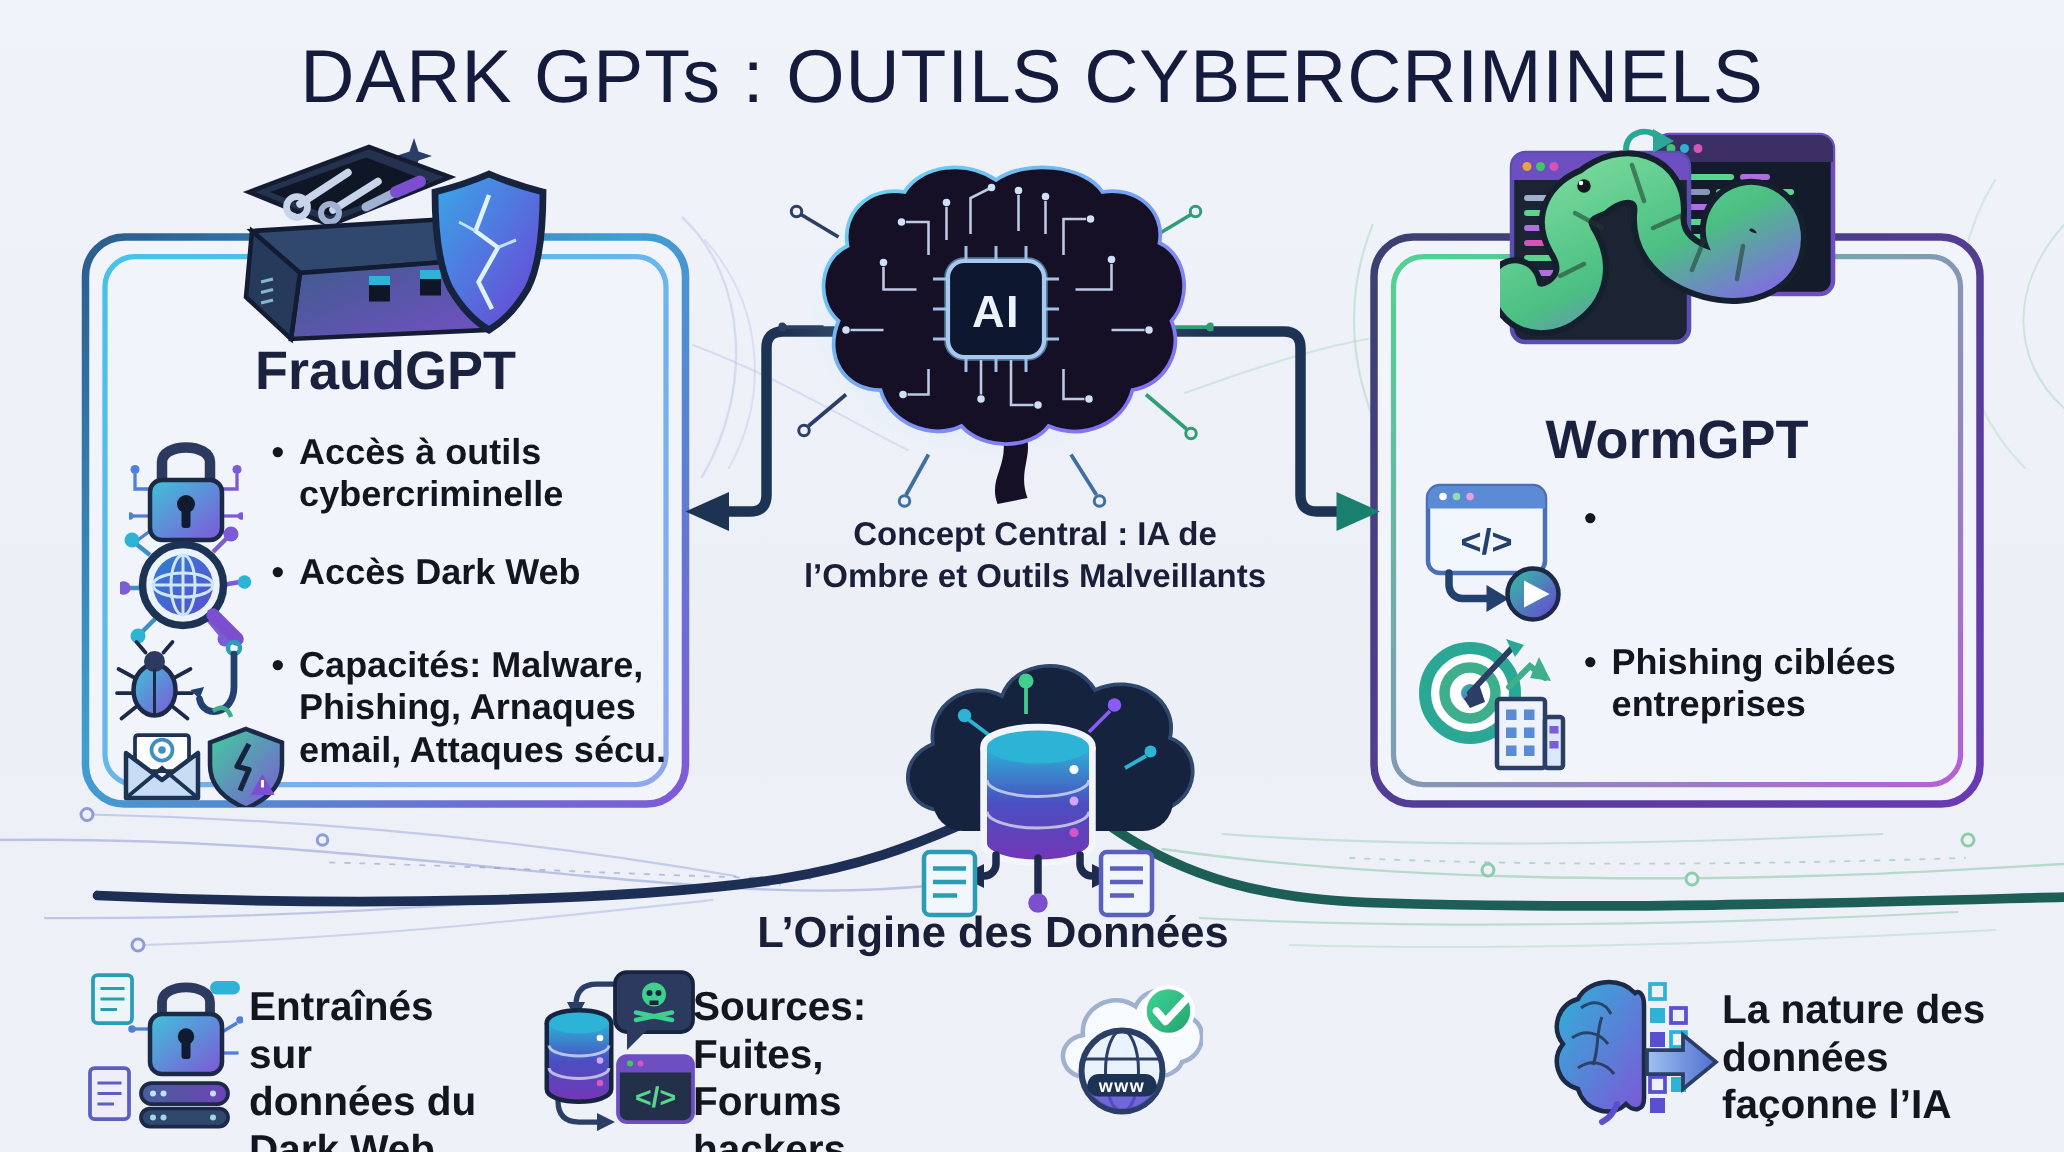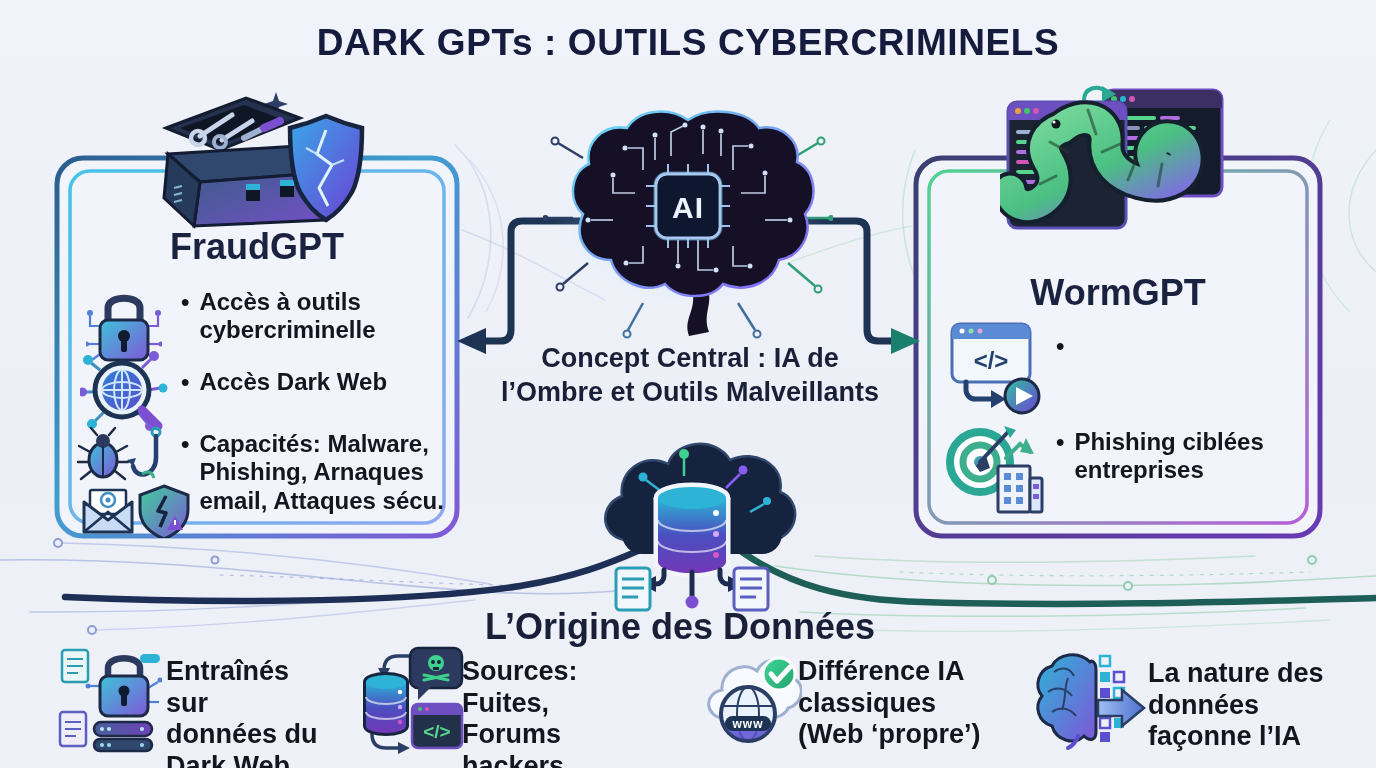--- a/index.html
+++ b/index.html
@@ -2,21 +2,21 @@
 <html><head>
 <meta charset="utf-8">
 <style>
   html,body{margin:0;padding:0;background:#e7eaf3;}
   .stage{position:relative;width:1376px;height:768px;overflow:hidden;
          background:linear-gradient(180deg,#f1f3fa 0%,#edeff7 55%,#eef1f8 100%);
          font-family:"Liberation Sans",sans-serif;color:#15182b;}
   svg{display:block;}
   .layer{position:absolute;left:0;top:0;}
   .title{position:absolute;top:22px;left:0;width:1376px;text-align:center;margin:0;
-         font-size:37px;font-weight:700;letter-spacing:.6px;color:#141b3d;}
+         font-size:50px;font-weight:400;letter-spacing:.6px;color:#141b3d;}
   .panel-heading{position:absolute;text-align:center;font-size:36px;font-weight:800;color:#1a2240;}
   .btext{position:absolute;display:flex;gap:10px;font-size:24px;line-height:1.18;
          font-weight:700;color:#14161f;white-space:pre-line;}
   .marker{flex:0 0 auto;}
   .caption{position:absolute;text-align:center;font-weight:800;white-space:pre-line;color:#1a1f38;}
   .ftext{position:absolute;font-size:27px;line-height:1.17;font-weight:700;
          color:#14161f;white-space:pre-line;}
   .icon{position:absolute;}
 </style>
 </head>
@@ -293,21 +293,21 @@
       </g>
     </svg>
   </span>
   <div class="btext" style="left:181px;top:430px;width:300px">
     <span class="marker">•</span>
     <span>Capacités: Malware,
 Phishing, Arnaques
 email, Attaques sécu.</span>
   </div>
 
-  <span class="icon" style="left:543px;top:98px">
+  <span class="icon" style="left:519px;top:98px">
     <svg width="290" height="245" viewBox="0 0 290 245">
       <ellipse cx="145" cy="112" rx="140" ry="105" fill="url(#gGlow)"></ellipse>
       <g stroke="#2c3e66" stroke-width="2.5" fill="none">
         <path d="M40,60 L15,45"></path>
           <path d="M30,120 H5"></path>
           <path d="M45,165 L20,186"></path>
       </g>
       <circle cx="12" cy="43" r="3.5" fill="none" stroke="#2c3e66" stroke-width="2"></circle>
       <circle cx="2.5" cy="120" r="3" fill="#2c3e66"></circle>
       <circle cx="17" cy="189" r="3.5" fill="none" stroke="#2c3e66" stroke-width="2"></circle>
@@ -372,21 +372,21 @@
         <line x1="177" y1="88" x2="187" y2="88"></line>
           <line x1="177" y1="108" x2="187" y2="108"></line>
           <line x1="177" y1="128" x2="187" y2="128"></line>
       </g>
       <rect x="113" y="76" width="64" height="64" rx="11" fill="#0d1830" stroke="#7fd2f0" stroke-width="5" opacity=".55"></rect>
       <rect x="113" y="76" width="64" height="64" rx="11" fill="#0d1830" stroke="#a8c8f0" stroke-width="2.8"></rect>
       <text x="145" y="120" text-anchor="middle" font-family="Liberation Sans, sans-serif" font-size="30" font-weight="bold" fill="#eef4ff" letter-spacing="1">AI</text>
     </svg>
   </span>
 
-  <div class="caption" style="left:478px;top:342px;width:424px;font-size:27px;line-height:1.25">Concept Central : IA de
+  <div class="caption" style="left:478px;top:342px;width:424px;font-size:22px;line-height:1.25">Concept Central : IA de
 l’Ombre et Outils Malveillants</div>
 
   <span class="icon" style="left:1000px;top:84px">
     <svg width="230" height="172" viewBox="0 0 230 172">
       <rect x="104" y="6" width="118" height="106" rx="9" fill="#141b2b" stroke="#6d4fc2" stroke-width="3"></rect>
       <path d="M104,15 a9,9 0 0 1 9,-9 h100 a9,9 0 0 1 9,9 v9 h-118 z" fill="#3b2f63"></path>
       <circle cx="114" cy="15" r="3" fill="#43c56b"></circle>
         <circle cx="123" cy="15" r="3" fill="#2db3d6"></circle>
         <circle cx="132" cy="15" r="3" fill="#d455b8"></circle>
       <g>
@@ -526,21 +526,21 @@
         </g>
       <rect x="146" y="150" width="34" height="42" rx="4" fill="#f2f6fd" stroke="#5a5fc0" stroke-width="3"></rect>
       <g stroke="#5a5fc0" stroke-width="3">
           <line x1="152" y1="161" x2="174" y2="161"></line>
           <line x1="152" y1="170" x2="174" y2="170"></line>
           <line x1="152" y1="179" x2="168" y2="179"></line>
         </g>
     </svg>
   </span>
 
-  <div class="caption" style="left:468px;top:606px;width:424px;font-size:36px">L’Origine des Données</div>
+  <div class="caption" style="left:450px;top:606px;width:424px;font-size:29px">L’Origine des Données</div>
 
   <span class="icon" style="left:56px;top:646px">
     <svg width="106" height="110" viewBox="0 0 106 110">
       <rect x="6" y="4" width="26" height="32" rx="3" fill="#eaf6f8" stroke="#2a9db5" stroke-width="2.5"></rect>
       <g stroke="#2a9db5" stroke-width="2">
           <line x1="11" y1="13" x2="27" y2="13"></line>
           <line x1="11" y1="20" x2="27" y2="20"></line>
           <line x1="11" y1="27" x2="22" y2="27"></line>
         </g>
       <rect x="4" y="66" width="26" height="34" rx="3" fill="#f0edfb" stroke="#5a5fc0" stroke-width="2.5"></rect>
@@ -624,23 +624,20 @@
           <line x1="20" y1="58" x2="72" y2="58"></line>
           <line x1="22" y1="76" x2="70" y2="76"></line>
       </g>
       <path d="M24,80 a27,27 0 0 0 44,0 z" fill="#5a4fd0" opacity=".85"></path>
       <rect x="23" y="68" width="46" height="15" rx="7.5" fill="#1d3354"></rect>
       <text x="46" y="80" text-anchor="middle" font-family="Liberation Sans, sans-serif" font-size="12" font-weight="bold" fill="#ffffff" letter-spacing="1">www</text>
       <circle cx="77" cy="26" r="16" fill="url(#gCheck)" stroke="#ffffff" stroke-width="3"></circle>
       <path d="M69,26 l6,7 l13,-14" fill="none" stroke="#ffffff" stroke-width="5" stroke-linecap="round" stroke-linejoin="round"></path>
     </svg>
   </span>
-  <div class="ftext" style="left:798px;top:656px;width:210px">Différence IA
-classiques
-(Web ‘propre’)</div>
 
   <span class="icon" style="left:1034px;top:648px">
     <svg width="112" height="104" viewBox="0 0 112 104">
       <path d="M56,14 C44,2 24,6 18,18 C4,22 0,38 8,48 C0,58 4,74 18,78 C22,92 40,98 50,88 C56,94 62,92 62,84 L62,22 C62,14 58,12 56,14 Z" fill="url(#gBrainD)" stroke="#1c2a48" stroke-width="3"></path>
       <g fill="none" stroke="#1c2a48" stroke-width="2" opacity=".75">
         <path d="M20,24 C28,18 36,20 40,28"></path>
           <path d="M14,44 C22,38 32,40 38,48"></path>
         <path d="M18,64 C26,58 36,60 42,68"></path>
           <path d="M34,30 C30,40 32,52 28,62"></path>
       </g>

